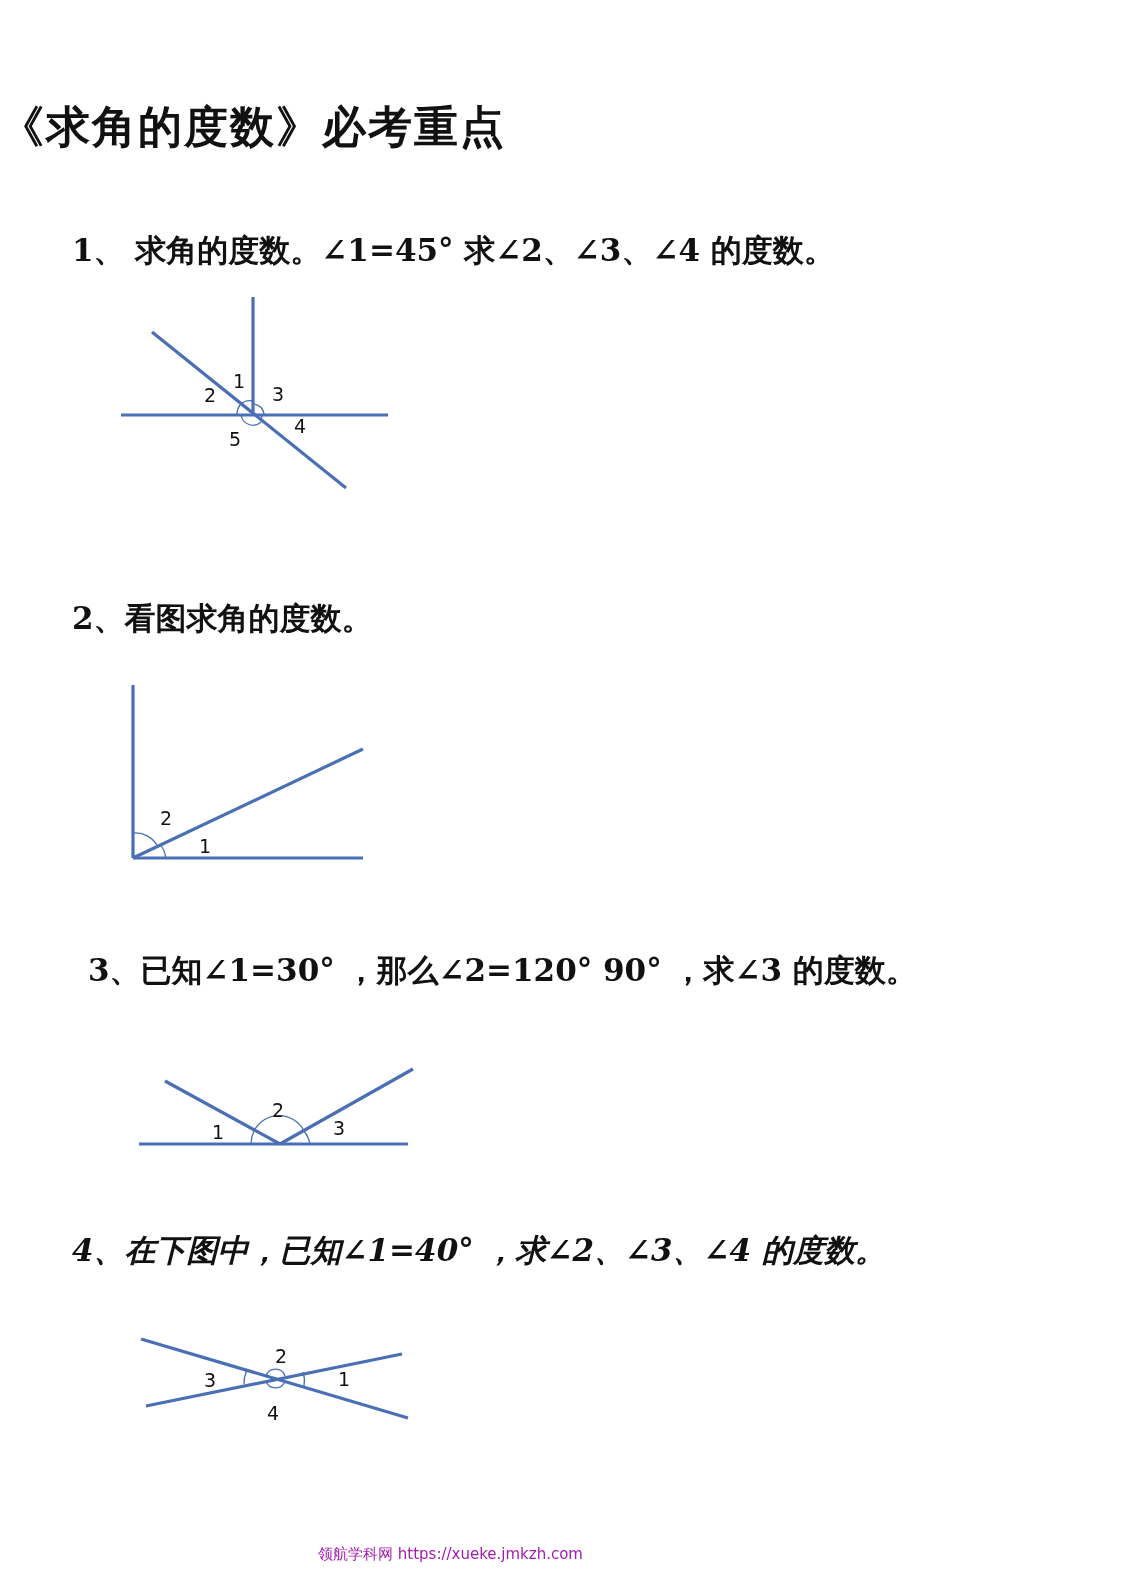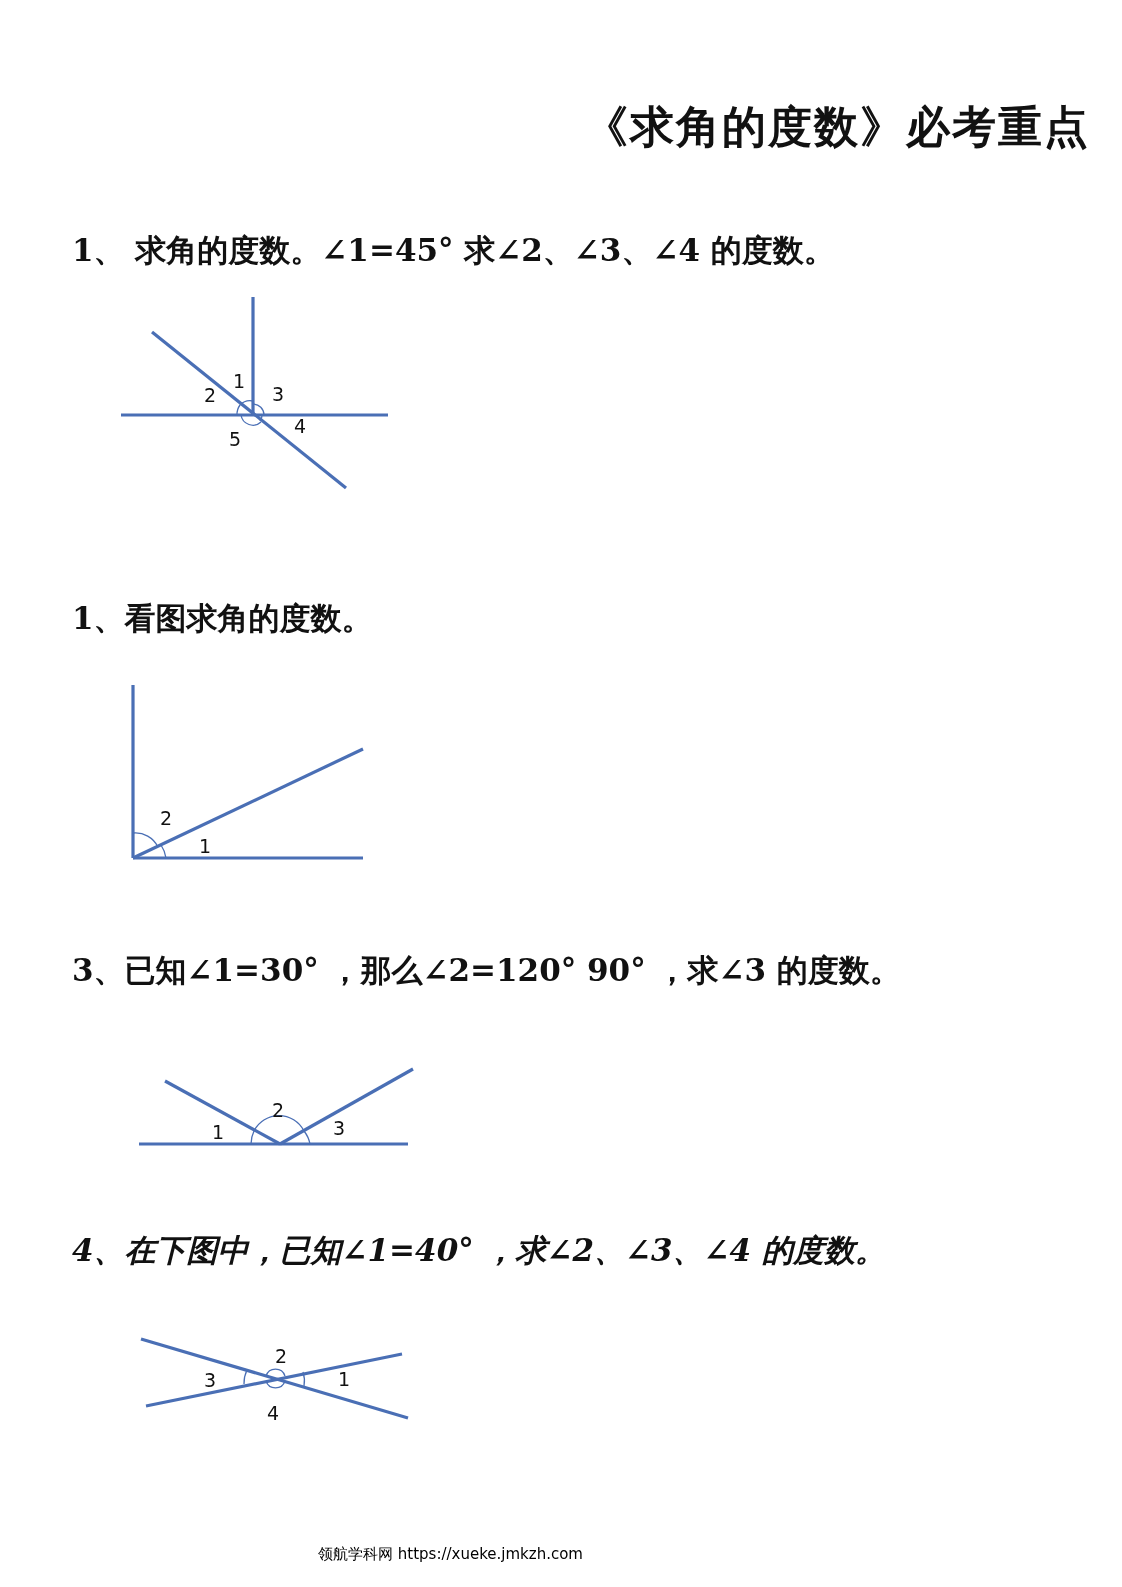--- a/index.html
+++ b/index.html
@@ -1,38 +1,38 @@
 <!DOCTYPE html>
 <html><head>
 <meta charset="utf-8">
 <style>
   html, body { margin:0; padding:0; background:#ffffff; }
   body { width:1122px; height:1587px; position:relative; overflow:hidden;
          font-family:"DejaVu Serif", "Liberation Serif", serif; color:#111; }
-  .title { position:absolute; left:0; width:1090px; top:98px; text-align:right;
+  .title { position:absolute; left:0; width:1090px; top:98px; text-align:left;
            font-size:44px; font-weight:bold; letter-spacing:2px; }
   .question { position:absolute; left:72px; font-size:31px; font-weight:bold; white-space:nowrap; }
   .q1 { top:224px;margin-top:6px; }
   .q2 { top:598px; }
-  .q3 { top:950px; }
+  .q3 { top:950px;margin-left:16px; }
   .q4 { top:1230px;font-style:italic; }
   svg.diagram { position:absolute; left:0; top:0; width:1122px; height:1587px; pointer-events:none; }
   svg .line { stroke:#4a6fb5; stroke-width:3.2; stroke-linecap:butt; fill:none; }
   svg .arc { stroke:#4a6fb5; stroke-width:1.3; fill:none; }
   svg .lbl { font-family:"DejaVu Sans", "Liberation Sans", sans-serif; font-size:19px; fill:#111; }
   .footer { position:absolute; left:0; width:901px; top:1545px; text-align:center;
-            font-family:"DejaVu Sans", "Liberation Sans", sans-serif; font-size:15px; color:#000000; }
+            font-family:"DejaVu Sans", "Liberation Sans", sans-serif; font-size:15px; color:#a21caf; }
 </style>
 </head>
 <body>
 
 <div class="title">《求角的度数》必考重点</div>
 
 <div class="question q1">1、 求角的度数。∠1=45° 求∠2、∠3、∠4 的度数。</div>
-<div class="question q2">1、看图求角的度数。</div>
+<div class="question q2">2、看图求角的度数。</div>
 <div class="question q3">3、已知∠1=30° ，那么∠2=120° 90° ，求∠3 的度数。</div>
 <div class="question q4">4、在下图中，已知∠1=40° ，求∠2、∠3、∠4 的度数。</div>
 
 <svg class="diagram" viewBox="0 0 1122 1587" xmlns="http://www.w3.org/2000/svg">
 
   <g>
     <line class="line" x1="121" y1="415" x2="388" y2="415"></line>
     <line class="line" x1="253" y1="297" x2="253" y2="415"></line>
     <line class="line" x1="152" y1="332" x2="346" y2="488"></line>
     <path class="arc" d="M 240 405 A 14 14 0 0 1 253 401"></path>

